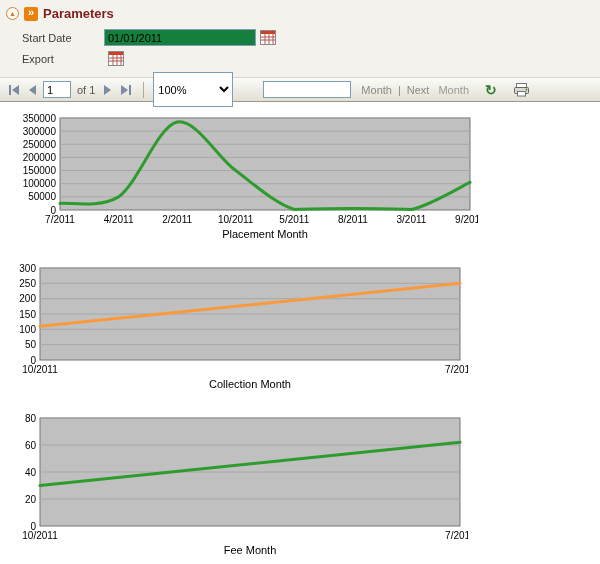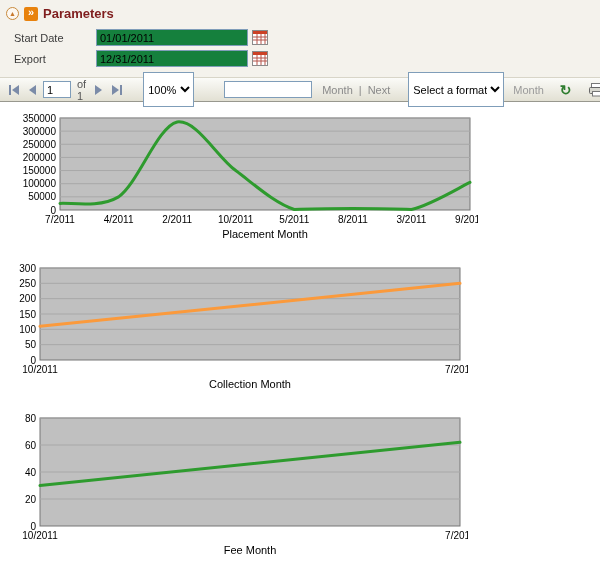--- a/index.html
+++ b/index.html
@@ -21,21 +21,21 @@
     font-size:7px; color:#c87a2e; cursor:pointer; line-height:1;
   }
   .chevron-badge {
     width:14px; height:14px; background:#e8820d; color:#ffffff;
     border-radius:2px; font-size:11px; font-weight:bold;
     display:flex; align-items:center; justify-content:center; line-height:1;
     padding-bottom:2px;
   }
   .param-title { color:#7f1d1d; font-size:13px; font-weight:bold; }
 
-  .param-rows { padding:2px 10px 0 14px; }
+  .param-rows { padding:2px 10px 0 22px; }
   .param-row { display:flex; align-items:center; height:21px; }
   .param-label { width:82px; font-size:11px; color:#3b3b3b; }
   .param-input {
     width:152px; height:17px; border:1px solid #7f9db9; background:#15803d;
     font-size:11px; padding:1px 3px; font-family:"Liberation Sans", sans-serif;
   }
   .cal-btn { margin-left:4px; display:inline-flex; cursor:pointer; }
 
   
   .toolbar {
@@ -98,21 +98,20 @@
           <line x1="1" y1="7" x2="15" y2="7" stroke="#b5554a" stroke-width="1"></line>
           <line x1="1" y1="10" x2="15" y2="10" stroke="#b5554a" stroke-width="1"></line>
           <line x1="5" y1="4" x2="5" y2="14" stroke="#b5554a" stroke-width="1"></line>
           <line x1="9" y1="4" x2="9" y2="14" stroke="#b5554a" stroke-width="1"></line>
           <line x1="13" y1="4" x2="13" y2="14" stroke="#b5554a" stroke-width="1"></line>
         </svg>
       </span>
     </div>
     <div class="param-row">
       <span class="param-label">Export</span>
-      <input class="param-input" type="text" value="12/31/2011" style="">
       <span class="cal-btn">
         <svg width="16" height="15" viewBox="0 0 16 15">
           <rect x="0.5" y="0.5" width="15" height="14" fill="#ffffff" stroke="#8a8a8a"></rect>
           <rect x="1" y="1" width="14" height="3" fill="#cc4125"></rect>
           <line x1="1" y1="7" x2="15" y2="7" stroke="#b5554a" stroke-width="1"></line>
           <line x1="1" y1="10" x2="15" y2="10" stroke="#b5554a" stroke-width="1"></line>
           <line x1="5" y1="4" x2="5" y2="14" stroke="#b5554a" stroke-width="1"></line>
           <line x1="9" y1="4" x2="9" y2="14" stroke="#b5554a" stroke-width="1"></line>
           <line x1="13" y1="4" x2="13" y2="14" stroke="#b5554a" stroke-width="1"></line>
         </svg>
@@ -143,23 +142,20 @@
 
   <select class="zoom-select">
     <option>100%</option>
   </select>
 
   <input class="find-input" type="text" value="" style="">
   <span class="link-gray">Month</span>
   <span class="sep-text">|</span>
   <span class="link-gray">Next</span>
 
-  <select class="format-select">
-    <option>Select a format</option>
-  </select>
   <span class="export-link">Month</span>
 
   <span class="refresh-icon">↻</span>
 
   <span class="print-btn">
     <svg width="17" height="15" viewBox="0 0 17 15">
       <rect x="3.5" y="1.5" width="10" height="4" fill="#ffffff" stroke="#777"></rect>
       <rect x="1.5" y="5.5" width="14" height="6" rx="1" fill="#d8d8d0" stroke="#666"></rect>
       <rect x="4.5" y="9.5" width="8" height="4.5" fill="#ffffff" stroke="#777"></rect>
       <circle cx="13.5" cy="7.5" r="0.9" fill="#4a7d4a"></circle>

